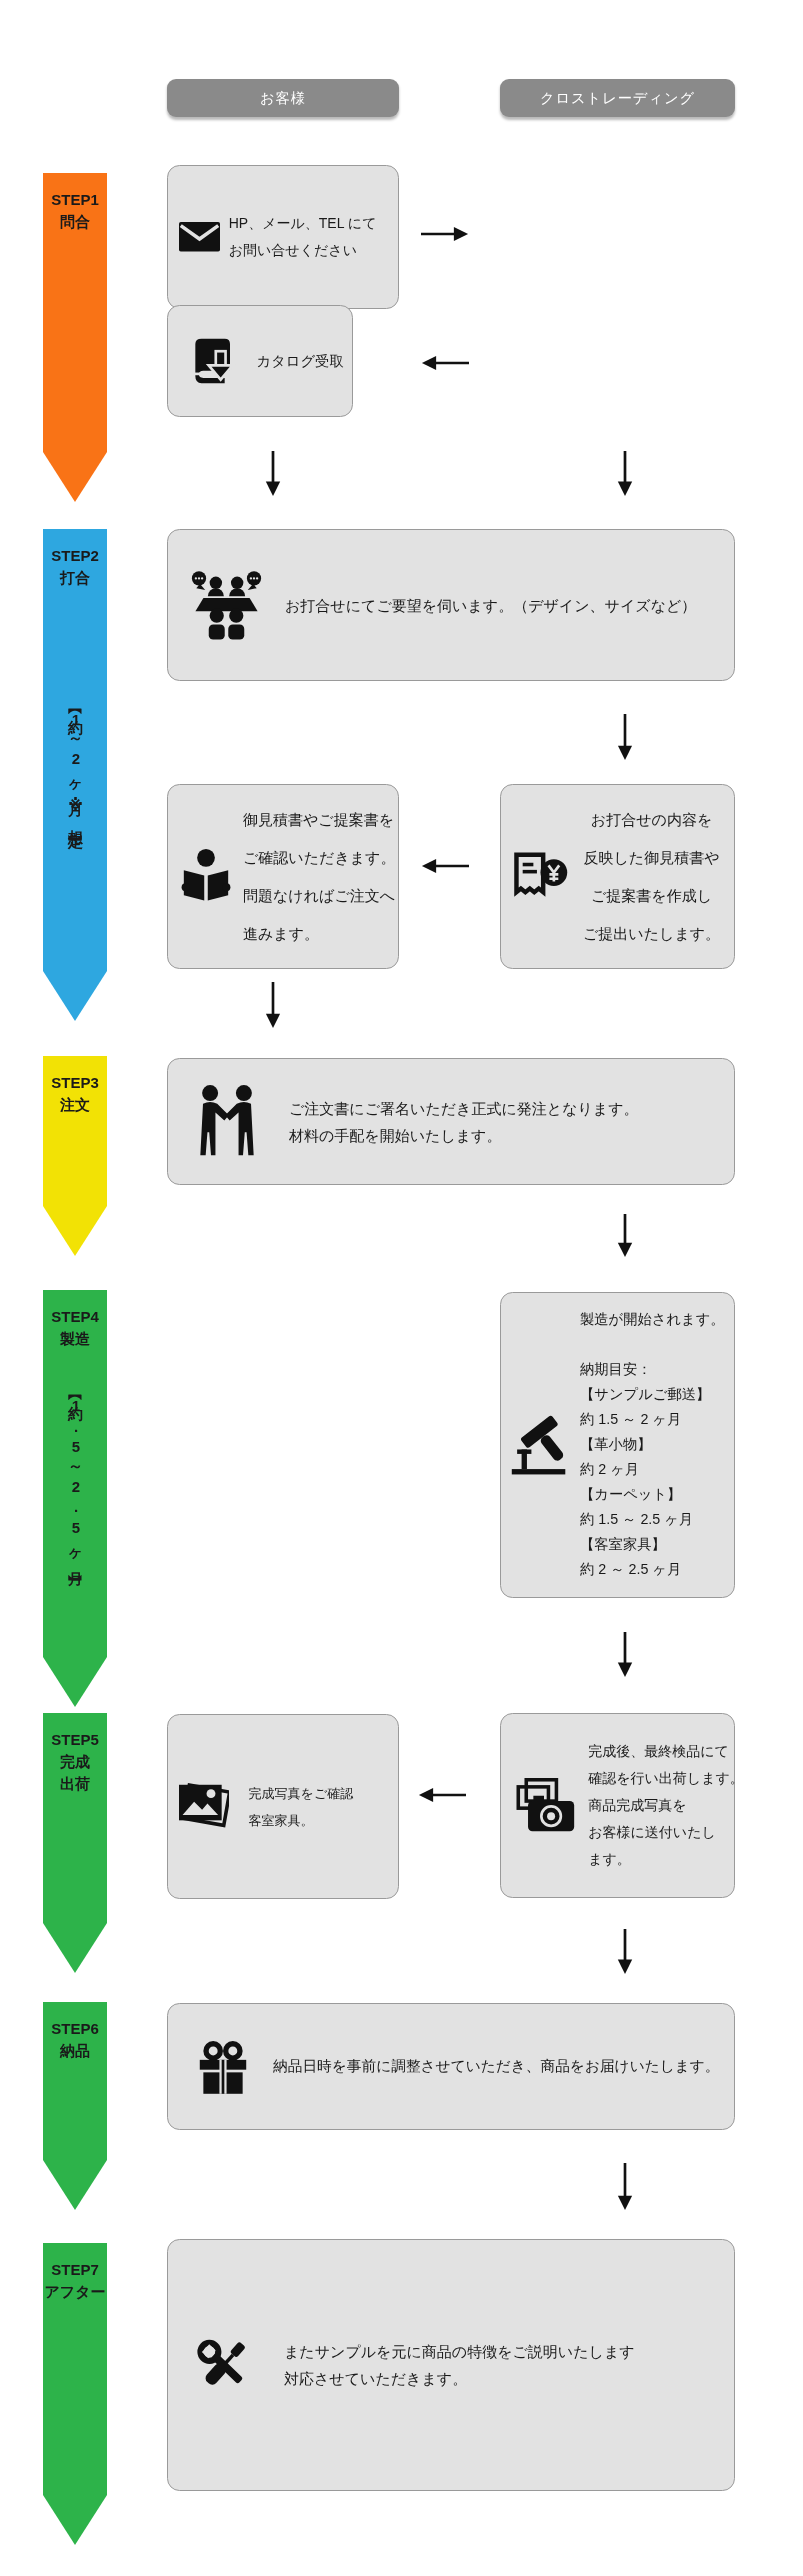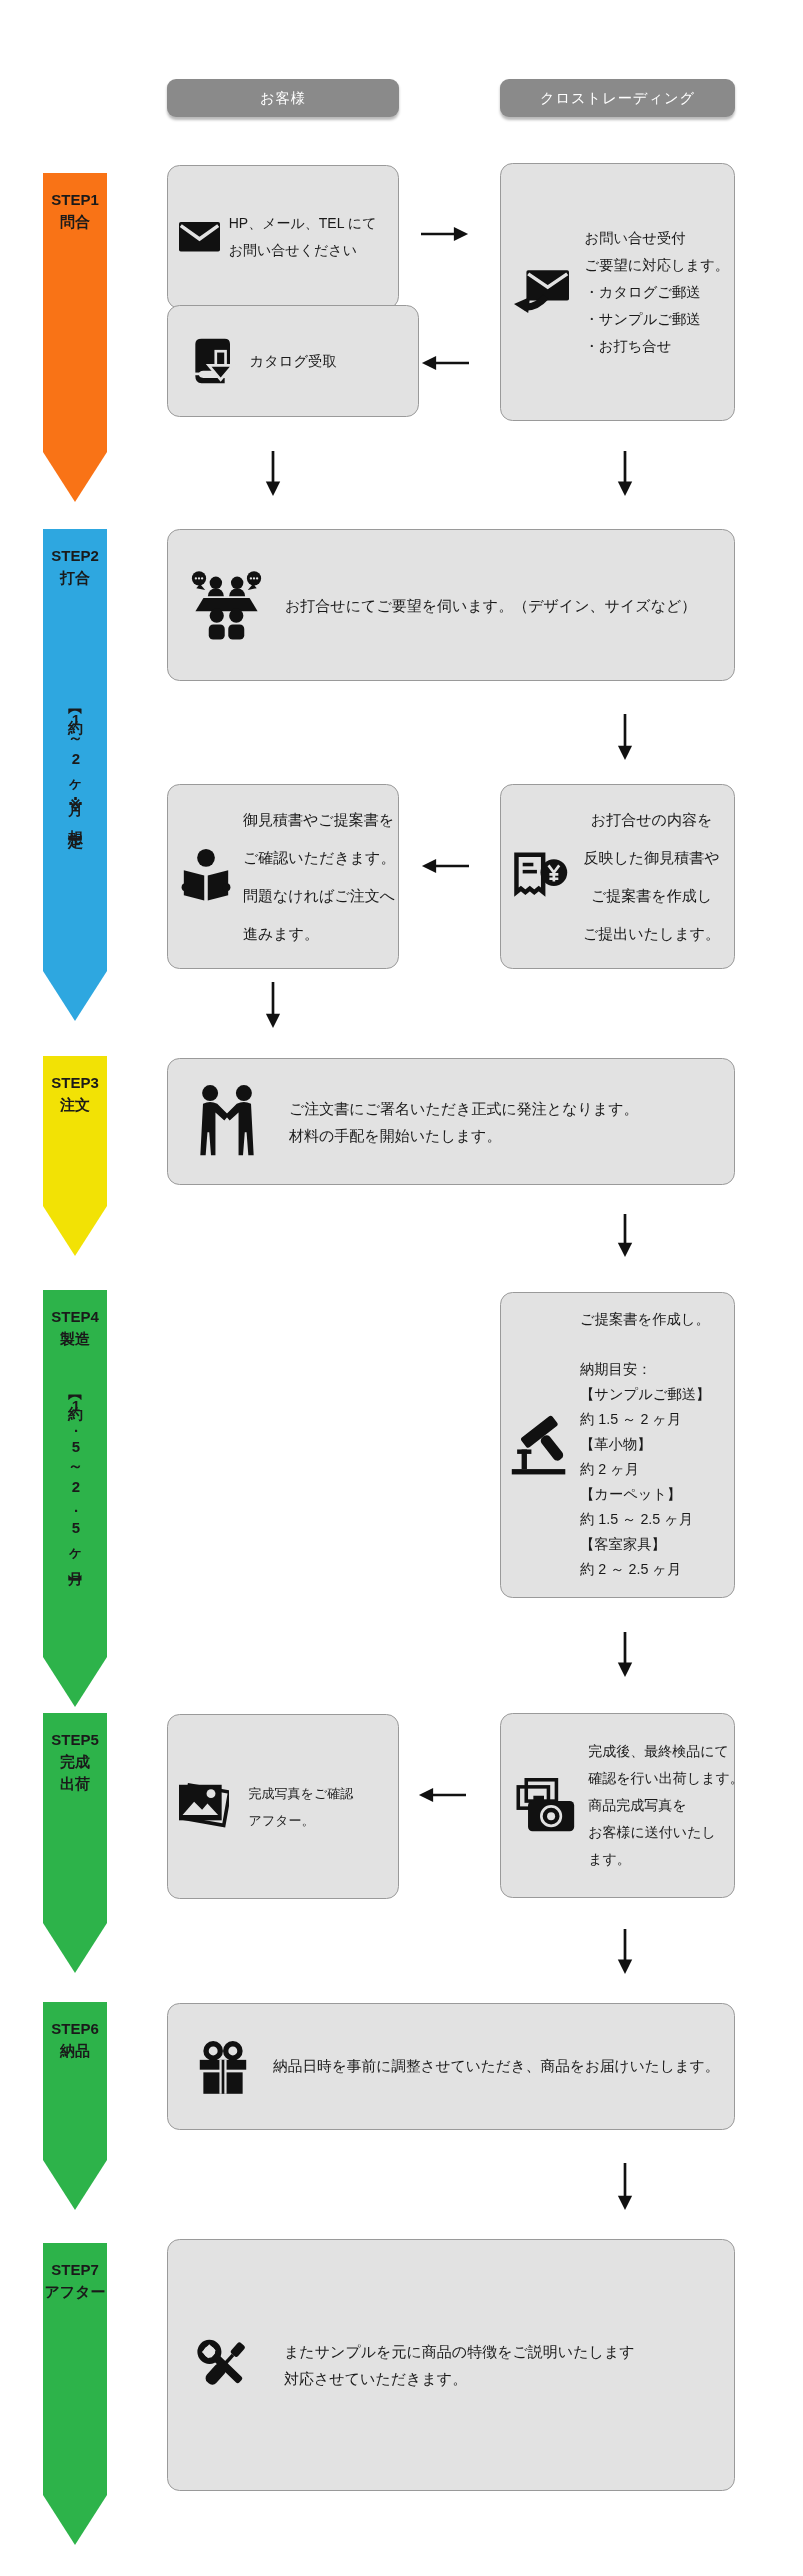--- a/index.html
+++ b/index.html
@@ -101,51 +101,34 @@
           <rect x="0" y="0" width="46" height="33" rx="2" fill="#111"></rect>
           <path d="M2 4 L23 19 L44 4" fill="none" stroke="#E2E2E2" stroke-width="4"></path>
         </svg>
     </span>
     <div class="txt" style="font-size:14px;">
         <div class="ln">HP、メール、TEL にて</div>
         <div class="ln">お問い合せください</div>
       </div>
   </div>
 
-  <div class="box" style="left:167px;top:305px;width:252px;height:112px;padding-left:19.6px;gap:10px;">
+  <div class="box" style="left:167px;top:305px;width:186px;height:112px;padding-left:19.6px;gap:17px;">
     <span class="icon">
       <svg width="52" height="48" viewBox="0 0 58 54">
         <path fill="#111" d="M8 8 q0-6 7-6 h26 q6 0 6 6 v30 h-30 q-5 0-5 4 t5 4 h24 v6 h-26 q-7 0-7-8 z"></path>
         <rect x="6" y="40" width="30" height="3" fill="#E2E2E2"></rect>
         <rect x="31" y="16" width="11" height="17" fill="#111" stroke="#E2E2E2" stroke-width="3"></rect>
         <polygon points="23,32 50,32 36.5,48" fill="#111" stroke="#E2E2E2" stroke-width="3"></polygon>
       </svg>
     </span>
     <div class="txt">
         <div class="ln">カタログ受取</div>
       </div>
   </div>
 
-  <div class="box" style="left:500px;top:163px;width:235px;height:258px;padding-left:12.5px;gap:16px;">
-    <span class="icon">
-      <svg width="55" height="45" viewBox="0 0 62 50">
-        <rect x="14" y="0" width="48" height="34" rx="2" fill="#111"></rect>
-        <path d="M16 4 L38 19 L60 4" fill="none" stroke="#E2E2E2" stroke-width="4"></path>
-        <path d="M36 30 Q24 43 12 41" fill="none" stroke="#111" stroke-width="8"></path>
-        <polygon points="0,38 18,30 16,48" fill="#111"></polygon>
-      </svg>
-    </span>
-    <div class="txt">
-        <div class="ln">お問い合せ受付</div>
-        <div class="ln">ご要望に対応します。</div>
-        <div class="ln">・カタログご郵送</div>
-        <div class="ln">・サンプルご郵送</div>
-        <div class="ln">・お打ち合せ</div>
-      </div>
-  </div>
 
   <div class="box" style="left:167px;top:529px;width:568px;height:152px;padding-left:23px;gap:23px;">
     <span class="icon">
       <svg width="71" height="70" viewBox="0 0 80 78">
         <g fill="#111">
           <circle cx="9" cy="9" r="8"></circle>
             <polygon points="10,15 16,22 6,20"></polygon>
           <circle cx="71" cy="9" r="8"></circle>
             <polygon points="70,15 64,22 74,20"></polygon>
           <circle cx="28" cy="14" r="7"></circle>
@@ -236,21 +219,21 @@
             <rect x="16" y="10" width="44" height="14" rx="3"></rect>
             <rect x="32" y="24" width="12" height="32" rx="5"></rect>
           </g>
           <rect x="8" y="40" width="16" height="5"></rect>
           <rect x="13" y="40" width="6" height="22"></rect>
           <rect x="2" y="62" width="60" height="6"></rect>
         </g>
       </svg>
     </span>
     <div class="txt" style="margin-left:79px;padding-top:14.3px;line-height:25px;font-size:14.3px;">
-        <div class="ln">ご提案書を作成し。</div>
+        <div class="ln">製造が開始されます。</div>
         <div class="ln">&nbsp;</div>
         <div class="ln">納期目安：</div>
         <div class="ln">【サンプルご郵送】</div>
         <div class="ln">約 1.5 ～ 2 ヶ月</div>
         <div class="ln">【革小物】</div>
         <div class="ln">約 2 ヶ月</div>
         <div class="ln">【カーペット】</div>
         <div class="ln">約 1.5 ～ 2.5 ヶ月</div>
         <div class="ln">【客室家具】</div>
         <div class="ln">約 2 ～ 2.5 ヶ月</div>
@@ -261,21 +244,21 @@
     <span class="icon">
       <svg width="52" height="48" viewBox="0 0 58 54">
         <rect x="10" y="6" width="46" height="38" fill="none" stroke="#111" stroke-width="4" transform="rotate(10 33 25)"></rect>
         <rect x="2" y="2" width="48" height="40" fill="#111"></rect>
         <circle cx="38" cy="12" r="5" fill="#E2E2E2"></circle>
         <path d="M6 36 l13 -15 9 9 6 -7 12 13 z" fill="#E2E2E2"></path>
       </svg>
     </span>
     <div class="txt" style="font-size:13px;">
         <div class="ln">完成写真をご確認</div>
-        <div class="ln">アフター。</div>
+        <div class="ln">客室家具。</div>
       </div>
   </div>
 
   <div class="box" style="left:500px;top:1713px;width:235px;height:185px;padding-left:10.7px;gap:12.5px;">
     <span class="icon">
       <svg width="64" height="55" viewBox="0 0 72 62">
         <rect x="16" y="2" width="34" height="24" fill="none" stroke="#111" stroke-width="4"></rect>
         <rect x="7" y="10" width="34" height="24" fill="none" stroke="#111" stroke-width="4"></rect>
         <rect x="24" y="20" width="12" height="8" fill="#111"></rect>
         <rect x="18" y="26" width="52" height="34" rx="5" fill="#111"></rect>

